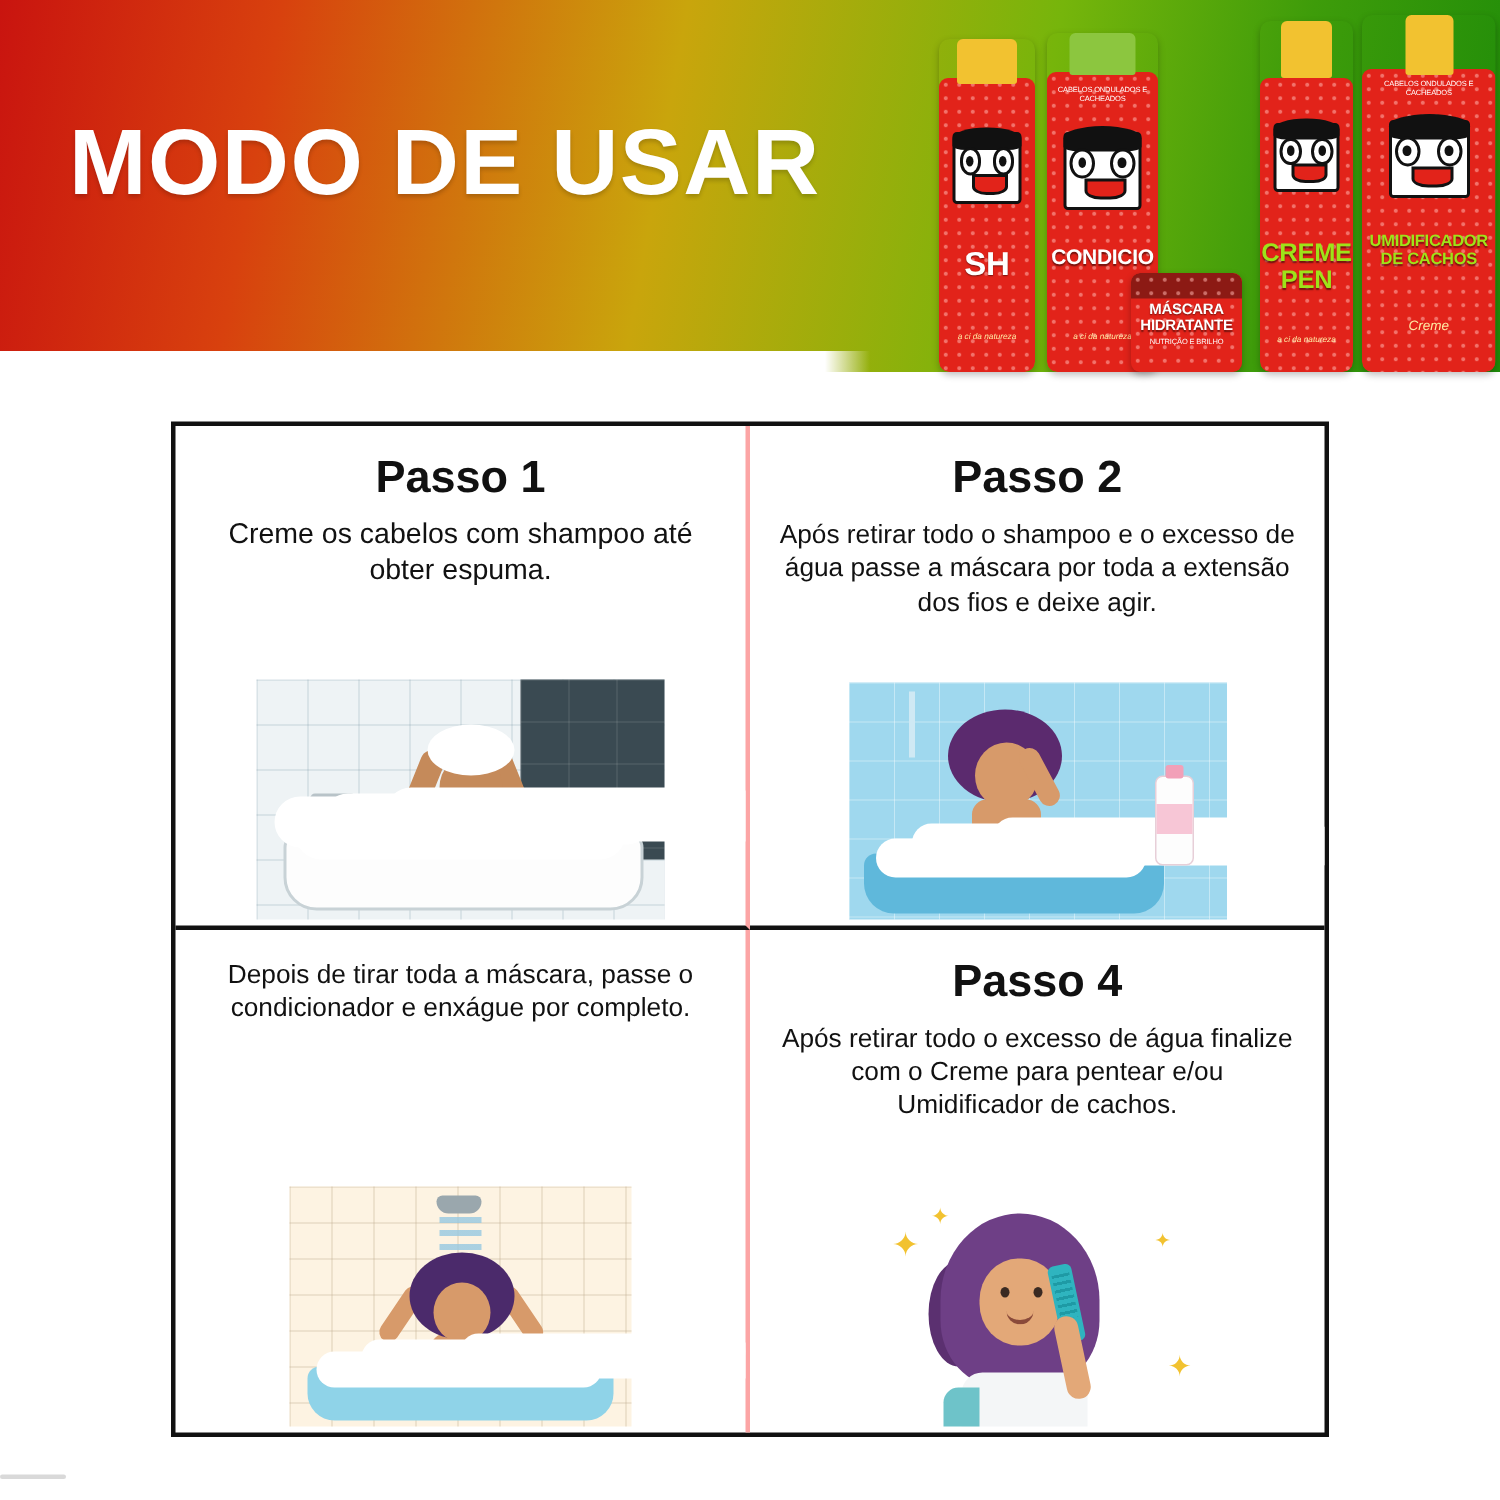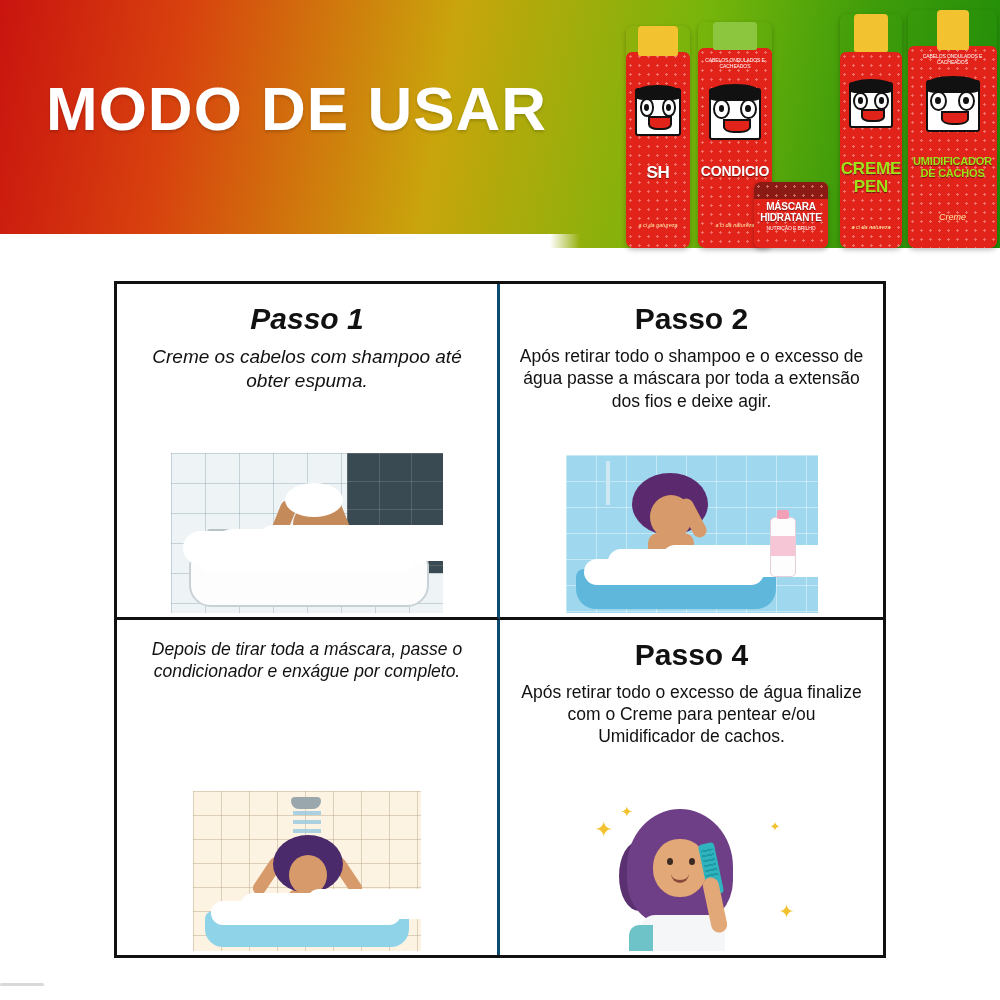--- a/index.html
+++ b/index.html
@@ -188,21 +188,21 @@
     grid-template-columns: 1fr 1fr;
     grid-template-rows: 1fr 1fr;
     background: #ffffff;
   }
   .cell {
     position: relative;
     box-sizing: border-box;
     padding: 18px 14px 0 14px;
     overflow: hidden;
   }
-  .cell.b-right { border-right: 3px solid #0c4a6e; font-style: italic; }
+  .cell.b-right { border-right: 3px solid #fca5a5; }
   .cell.b-bottom { border-bottom: 3px solid #111111; }
   .step-title {
     text-align: center;
     font-size: 30px;
     font-weight: bold;
     color: #111111;
     margin: 0 0 10px 0;
     line-height: 1.1;
   }
   .step-text {
@@ -447,21 +447,21 @@
       <div class="face" style="top:36px; width:42px; height:44px;">
         <div class="hair"></div>
         <div class="eye" style="left:6%">
             <div class="pupil"></div>
           </div>
         <div class="eye" style="right:6%">
             <div class="pupil"></div>
           </div>
         <div class="mouth"></div>
       </div>
-      <div class="prod-label" style="top:112px; font-size:17px;">SH</div>
+      <div class="prod-label" style="top:112px; font-size:22px;">SH</div>
       <div class="prod-brand" style="top:170px;">a ci da natureza</div>
     </div>
     <div class="cap" style="top:0px; width:40px; height:30px; background:#f2c230;"></div>
   </div>
 
   <div class="bottle" style="left:90px; top:22px; width:74px; height:226px;">
     <div class="body" style="height:200px;">
       <div class="dots"></div>
       <div class="prod-sub" style="top:10px;">CABELOS ONDULADOS E CACHEADOS</div>
       <div class="face" style="top:40px; width:48px; height:48px;">

